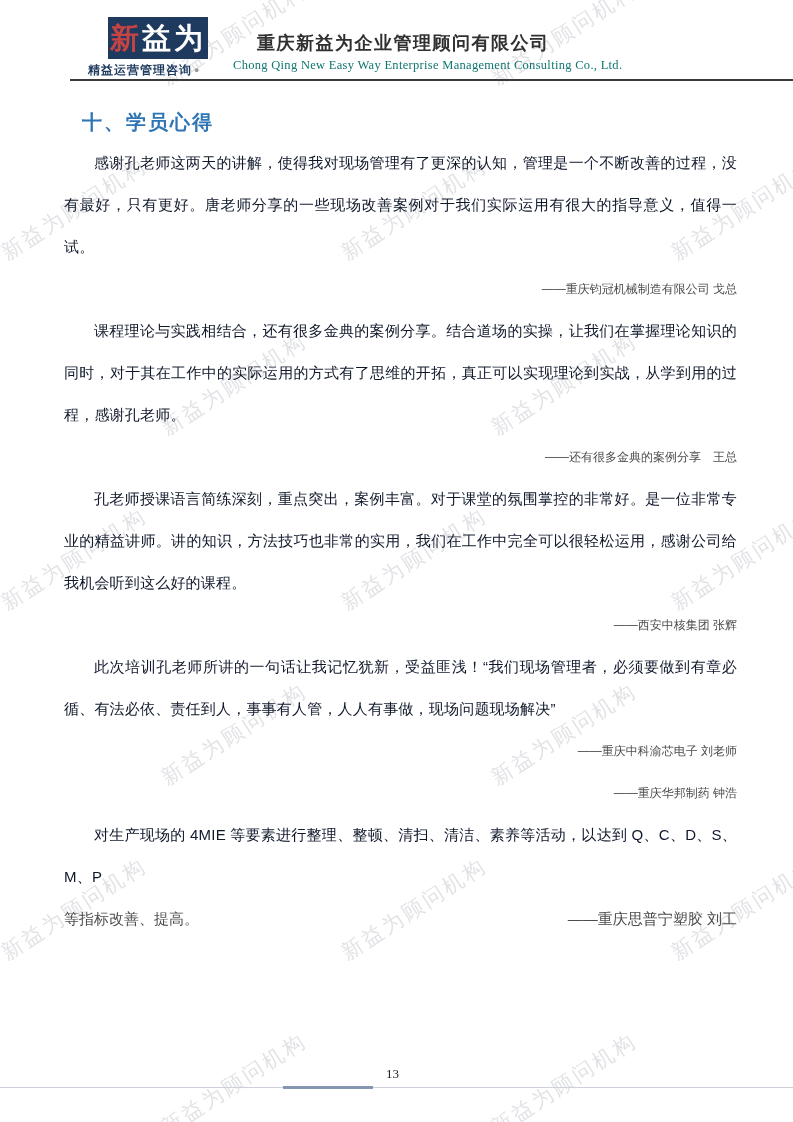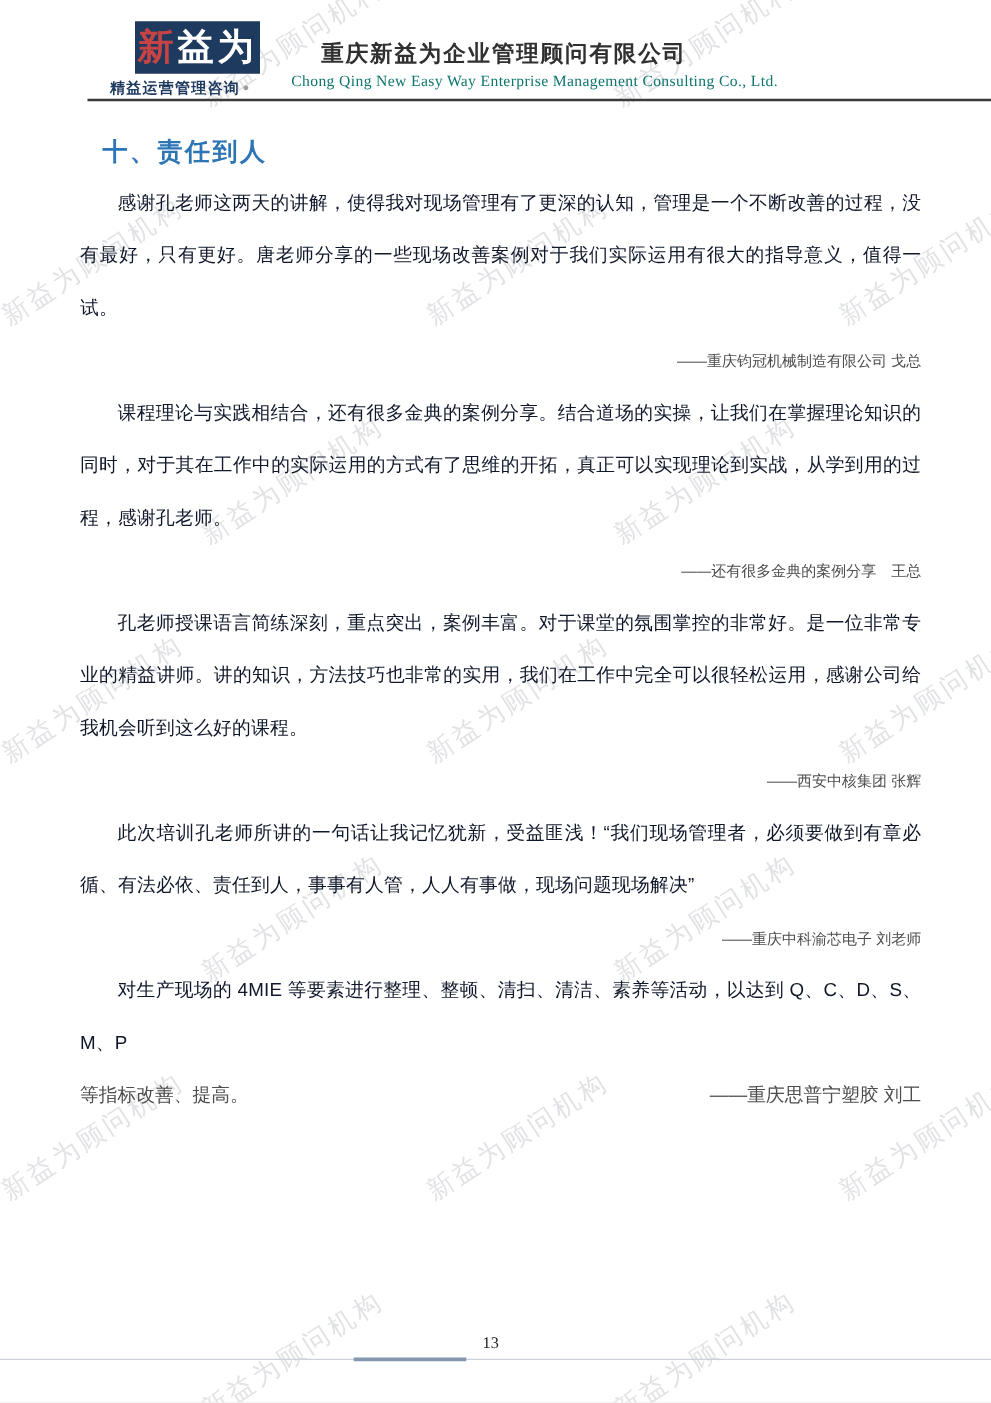--- a/index.html
+++ b/index.html
@@ -129,21 +129,21 @@
 
   <div class="hdr">
     <div class="logo-box"><span class="accent">新</span><span>益为</span></div>
     <div class="logo-tagline"><span>精益运营管理咨询</span><span class="logo-dot">●</span></div>
     <div class="company-cn">重庆新益为企业管理顾问有限公司</div>
     <div class="company-en">Chong Qing New Easy Way Enterprise Management Consulting Co., Ltd.</div>
     <div class="header-rule"></div>
   </div>
 
   <div class="main">
-    <h1 class="section-title">十、责任到人</h1>
+    <h1 class="section-title">十、学员心得</h1>
 
     <section>
       <p class="t-text">感谢孔老师这两天的讲解，使得我对现场管理有了更深的认知，管理是一个不断改善的过程，没有最好，只有更好。唐老师分享的一些现场改善案例对于我们实际运用有很大的指导意义，值得一试。</p>
       <p class="t-attr">——重庆钧冠机械制造有限公司 戈总</p>
     </section>
 
     <section>
       <p class="t-text">课程理论与实践相结合，还有很多金典的案例分享。结合道场的实操，让我们在掌握理论知识的同时，对于其在工作中的实际运用的方式有了思维的开拓，真正可以实现理论到实战，从学到用的过程，感谢孔老师。</p>
       <p class="t-attr">——还有很多金典的案例分享　王总</p>
     </section>
@@ -152,20 +152,21 @@
       <p class="t-text">孔老师授课语言简练深刻，重点突出，案例丰富。对于课堂的氛围掌控的非常好。是一位非常专业的精益讲师。讲的知识，方法技巧也非常的实用，我们在工作中完全可以很轻松运用，感谢公司给我机会听到这么好的课程。</p>
       <p class="t-attr">——西安中核集团 张辉</p>
     </section>
 
     <section>
       <p class="t-text">此次培训孔老师所讲的一句话让我记忆犹新，受益匪浅！“我们现场管理者，必须要做到有章必循、有法必依、责任到人，事事有人管，人人有事做，现场问题现场解决”</p>
       <p class="t-attr">——重庆中科渝芯电子 刘老师</p>
     </section>
 
     <section>
+      <p class="t-attr">——重庆华邦制药 钟浩</p>
     </section>
 
 
     <section>
       <p class="t-text">对生产现场的 4MIE 等要素进行整理、整顿、清扫、清洁、素养等活动，以达到 Q、C、D、S、M、P</p>
       <div class="t-lastrow">
         <span>等指标改善、提高。</span>
         <span>——重庆思普宁塑胶 刘工</span>
       </div>
     </section>

